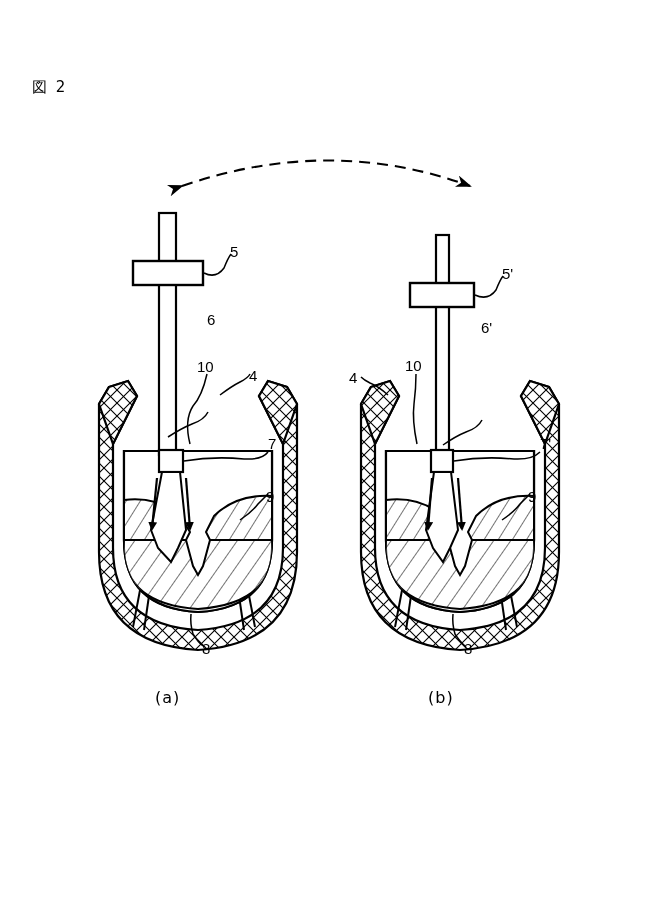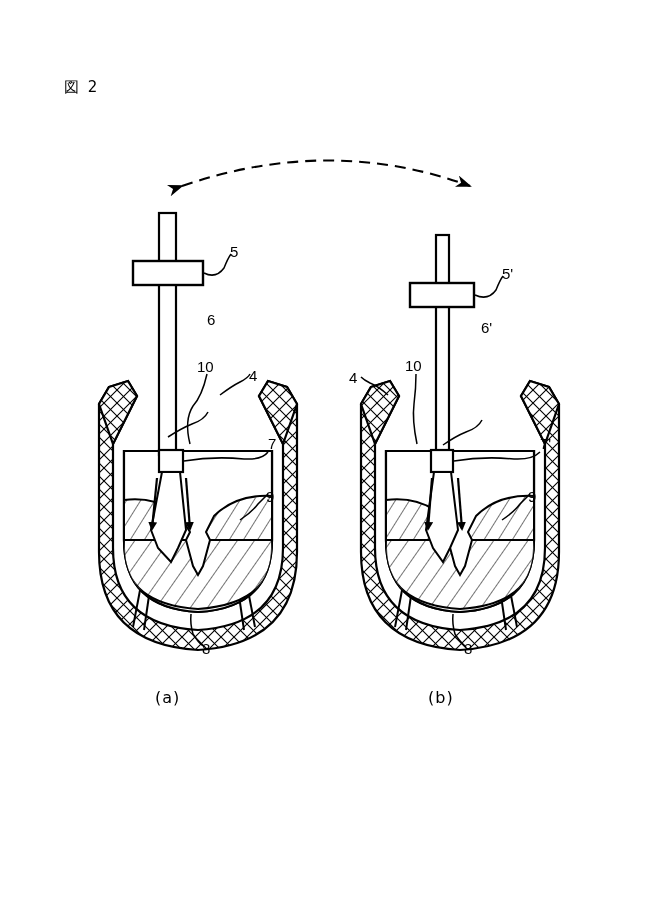--- a/index.html
+++ b/index.html
@@ -22,21 +22,20 @@
     height: 906px;
   }
   .fig-title {
     position: absolute;
     left: 32px;
     top: 78px;
     font-size: 15px;
     letter-spacing: 2px;
     font-family: "DejaVu Sans", sans-serif;
     white-space: nowrap;
-    margin-left: 32px;
   }
   svg.drawing {
     position: absolute;
     left: 0;
     top: 0;
     width: 661px;
     height: 906px;
   }
   text.ref {
     font-family: "Liberation Sans", sans-serif;

